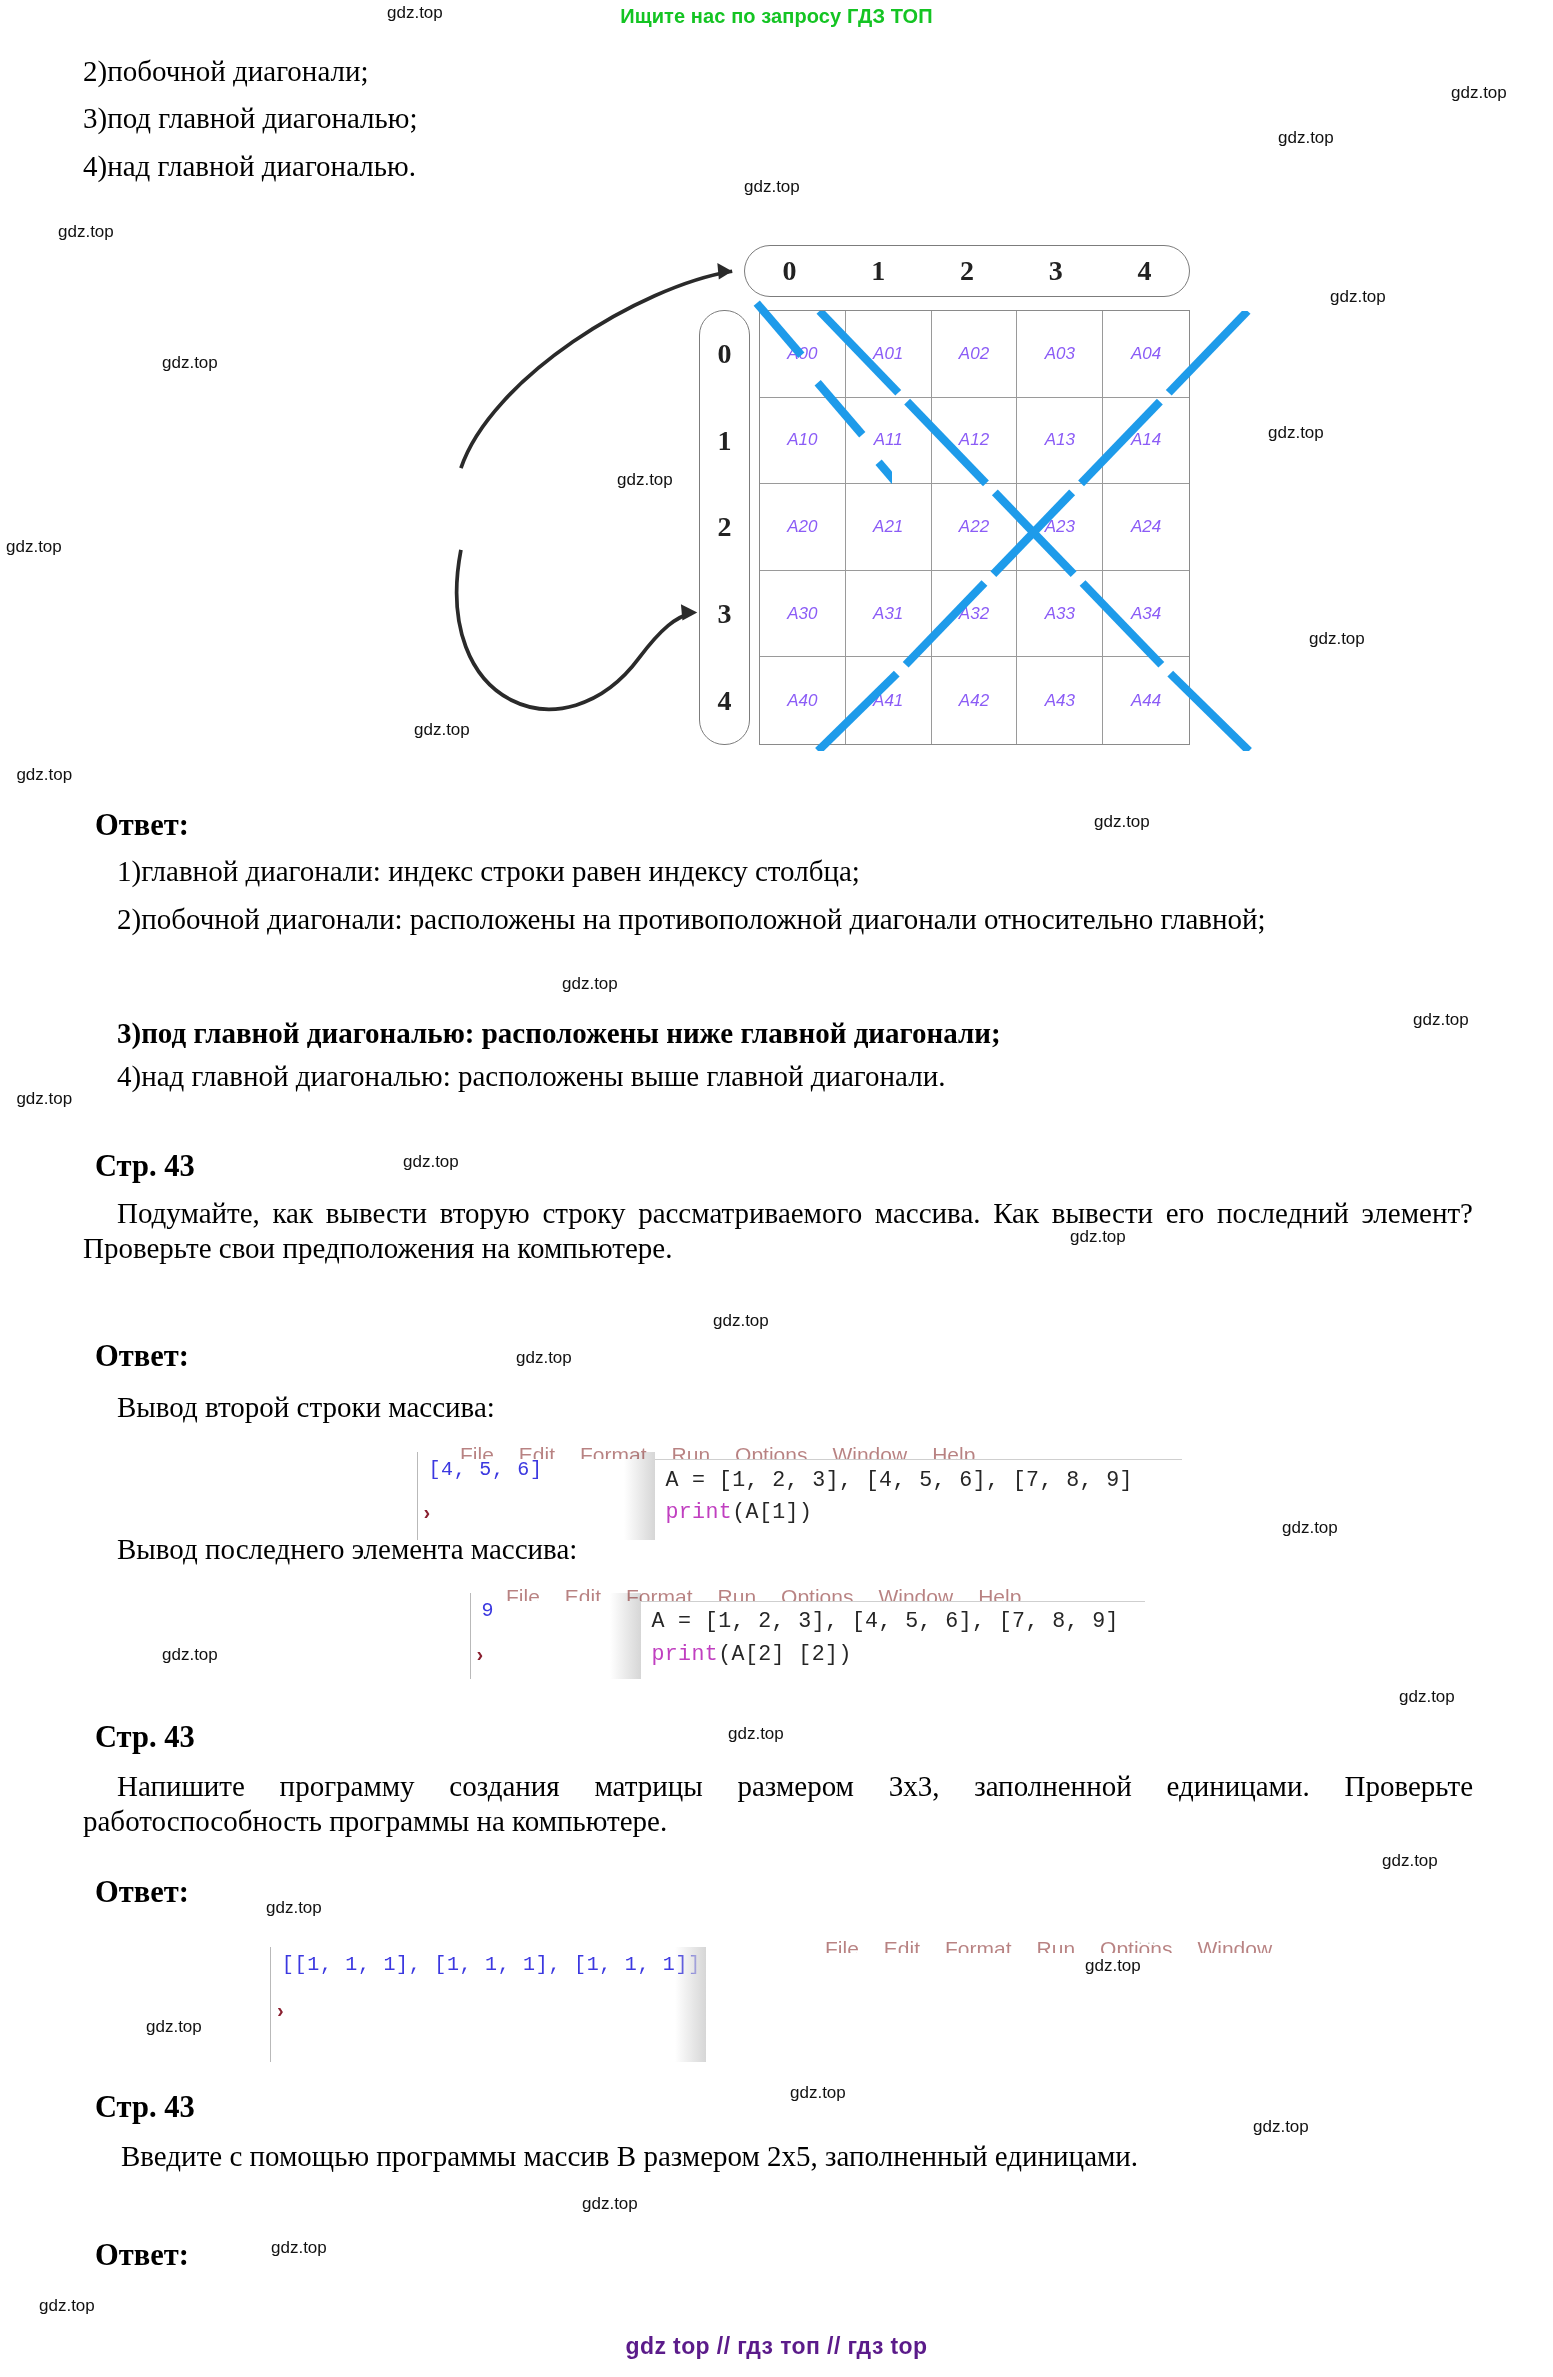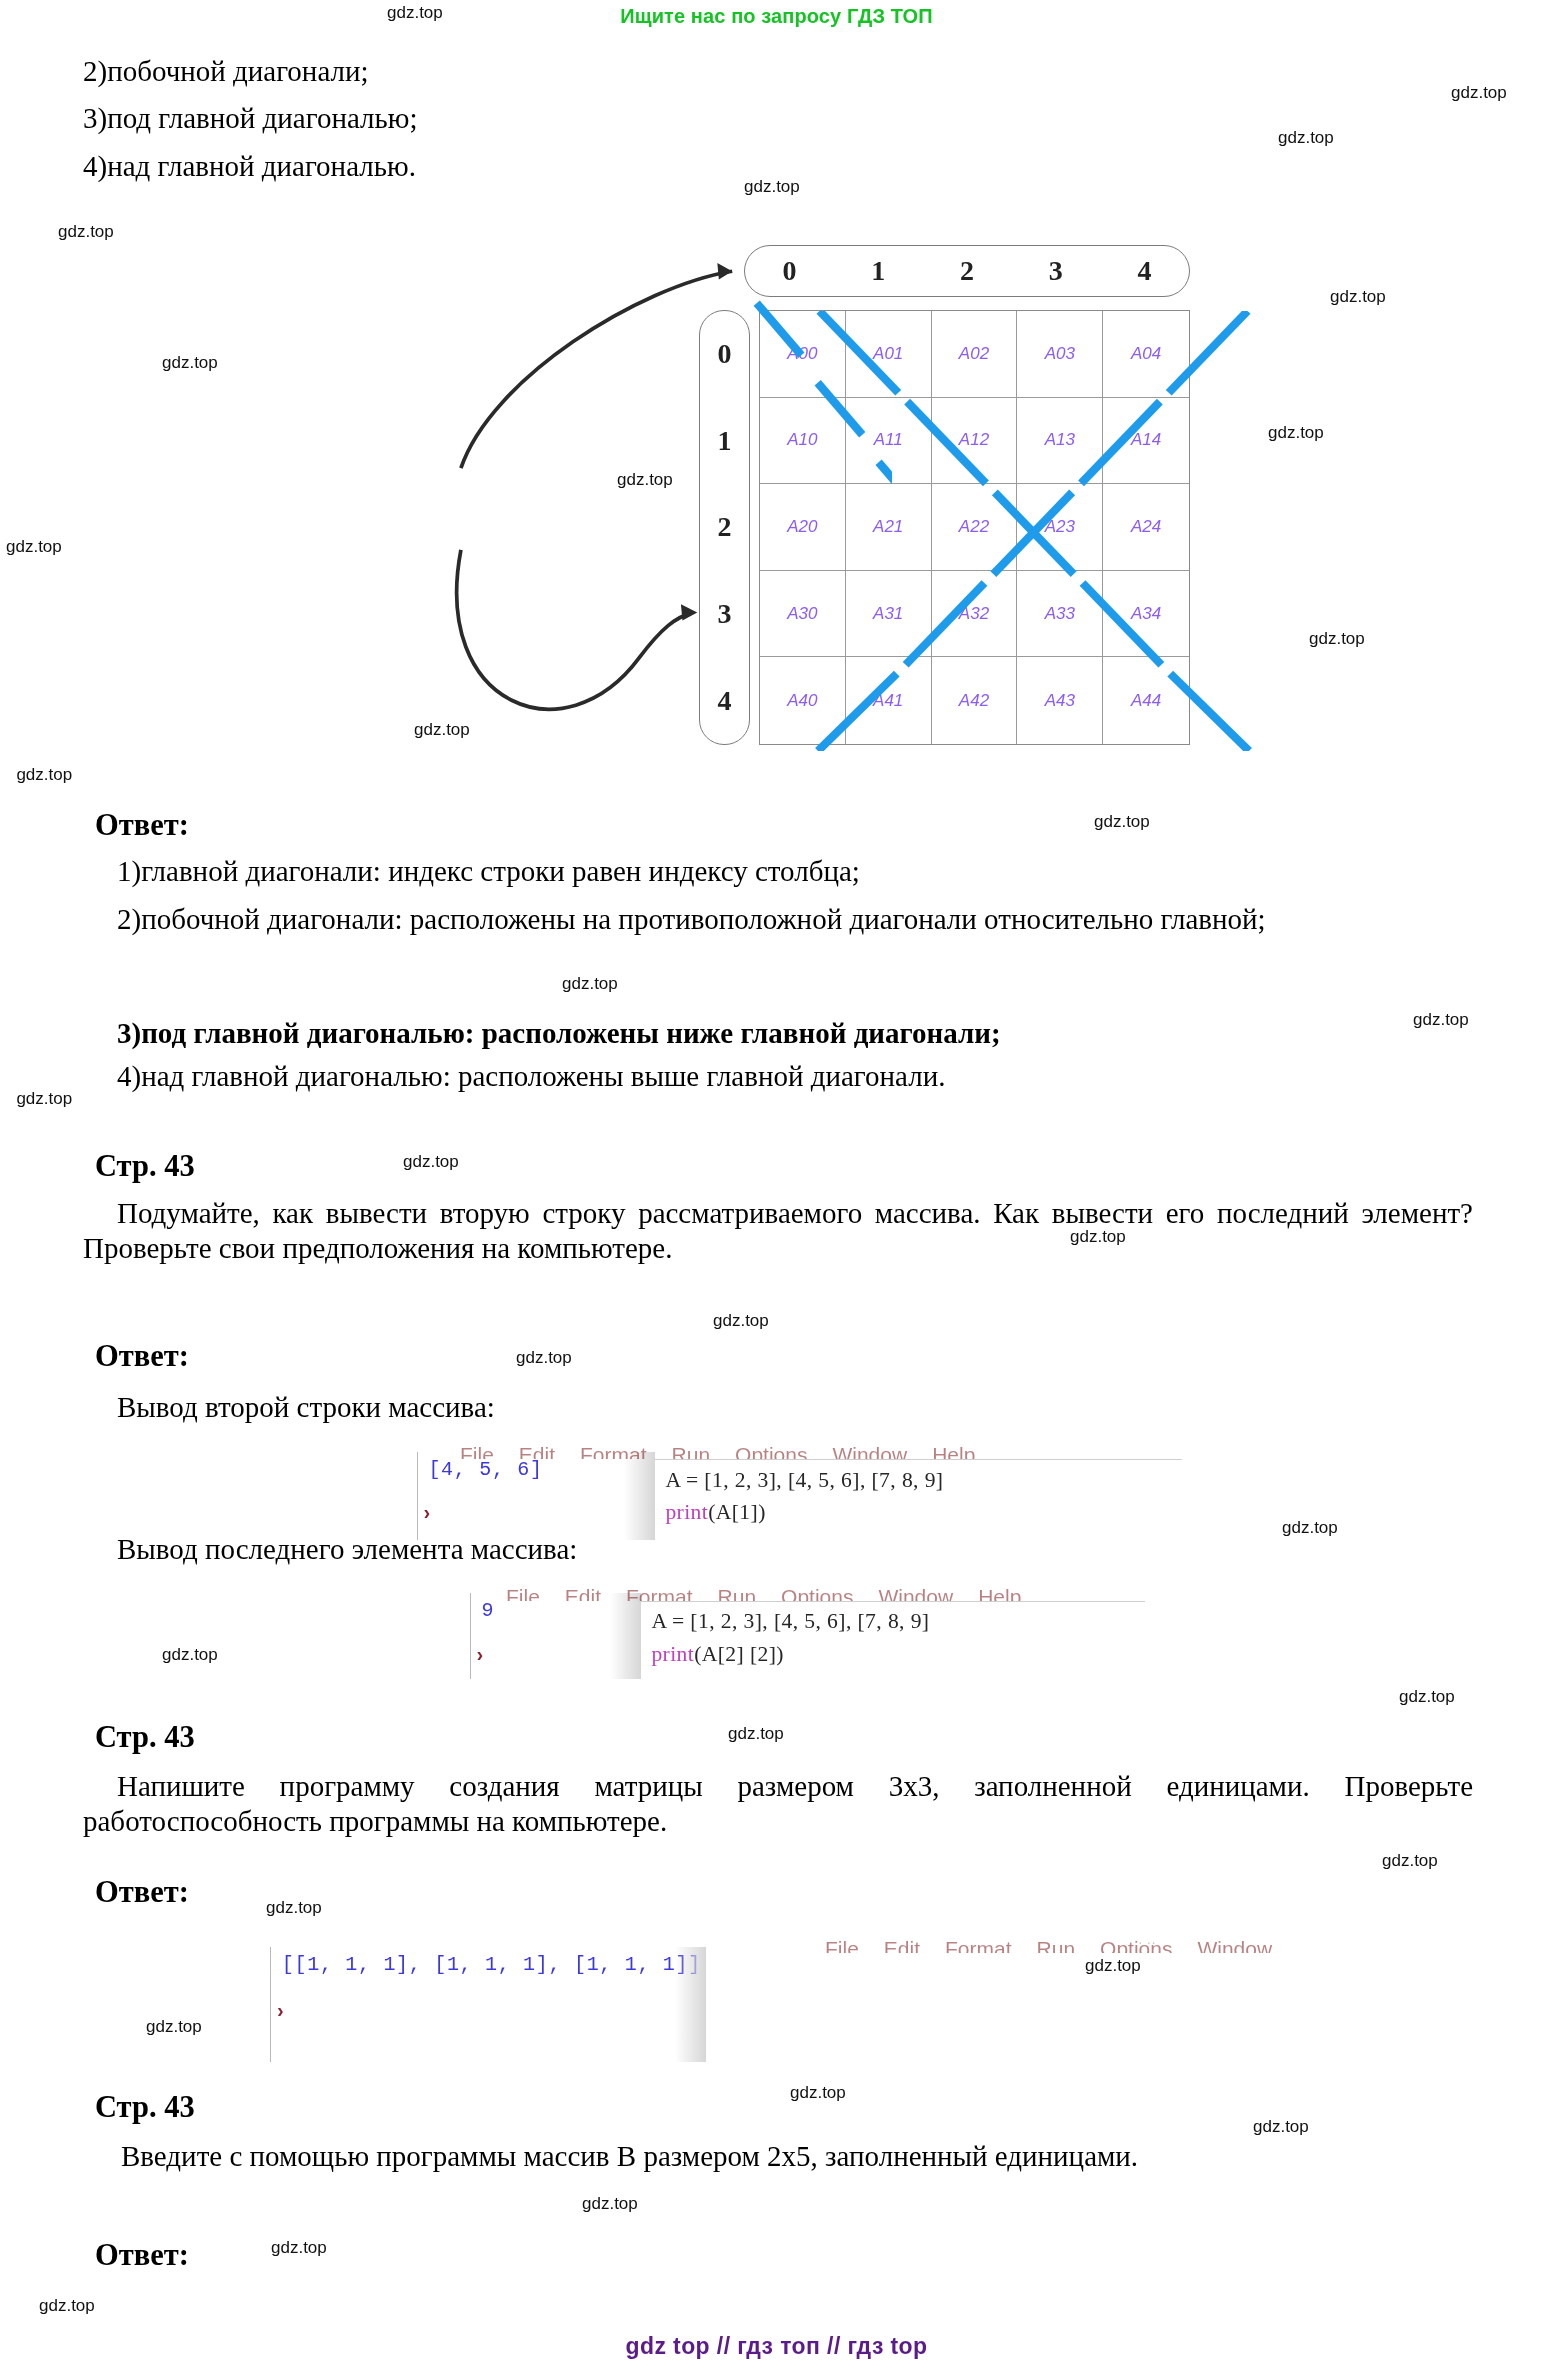--- a/index.html
+++ b/index.html
@@ -143,21 +143,21 @@
     overflow:hidden;
     font-family:"Liberation Sans","DejaVu Sans",sans-serif;
     font-size:21px;
     color:#7f1d1d;
     white-space:nowrap;
     opacity:.55;
   }
   .shot .menubar span{ margin-right:25px; }
   .shot .codeline{
     position:absolute;
-    font-family:Liberation Serif, serif;
+    font-family:Liberation Mono, monospace;
     font-size:21.6px;
     color:#262626;
     white-space:pre;
     letter-spacing:0.4px;
   }
   .kw-print{ color:#c03fc0; }
   .kw-for{ color:#f08a2a; }
   .kw-range{ color:#c03fc0; }
   .blurline{
     position:absolute;

